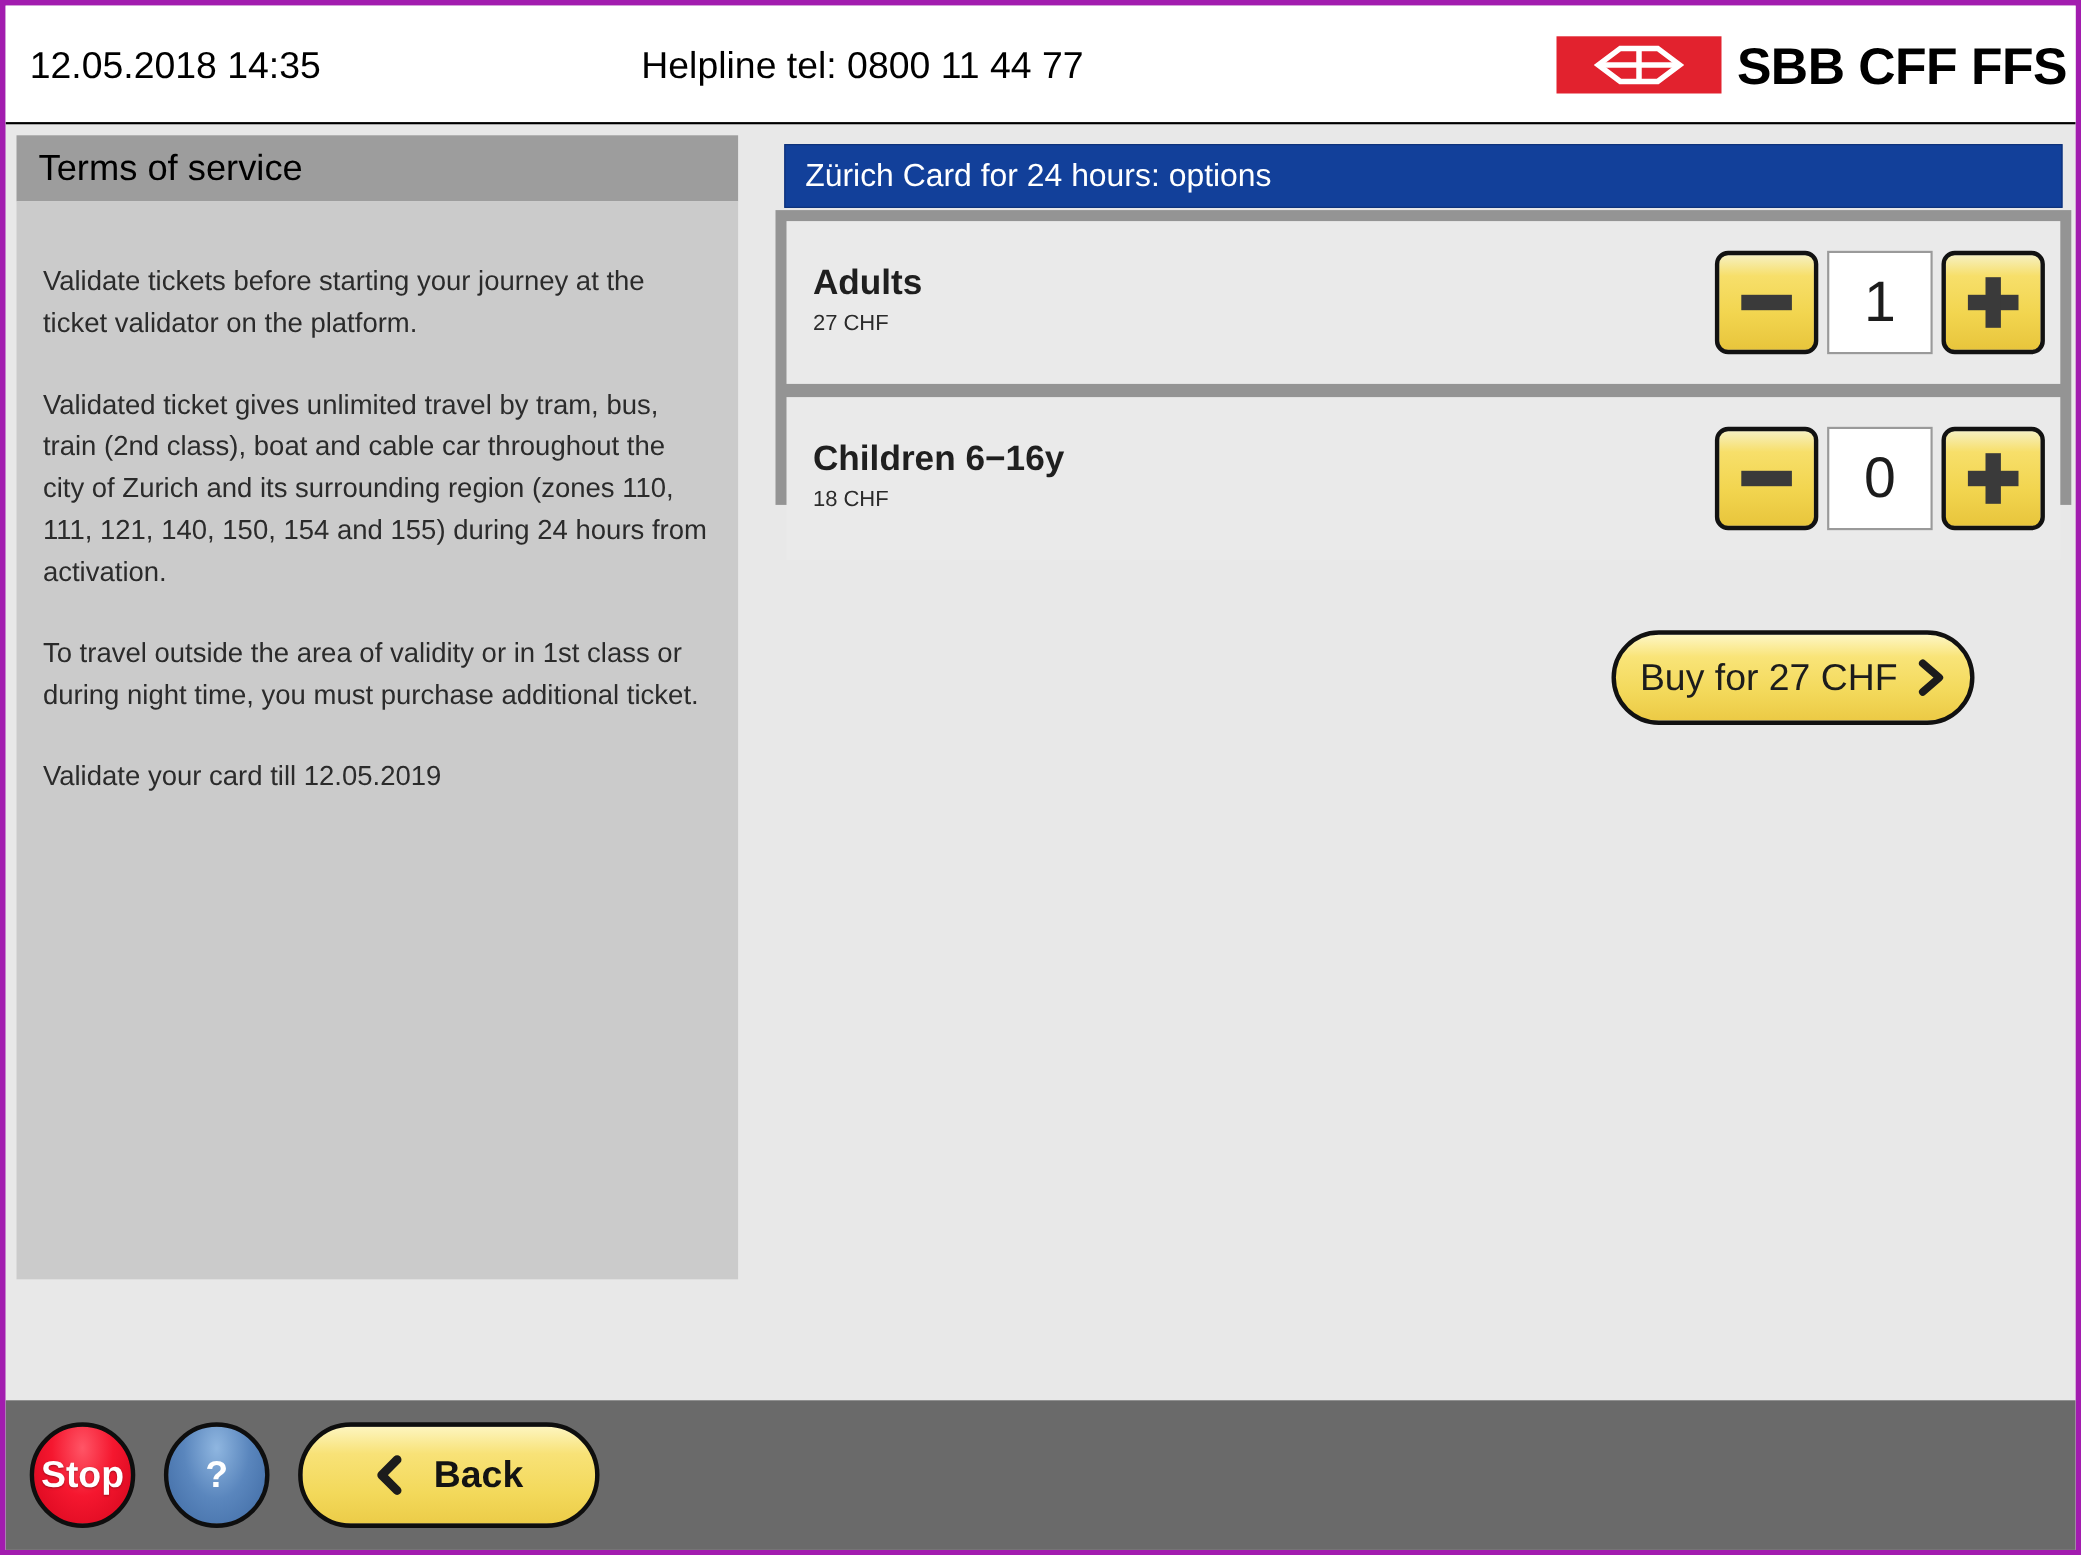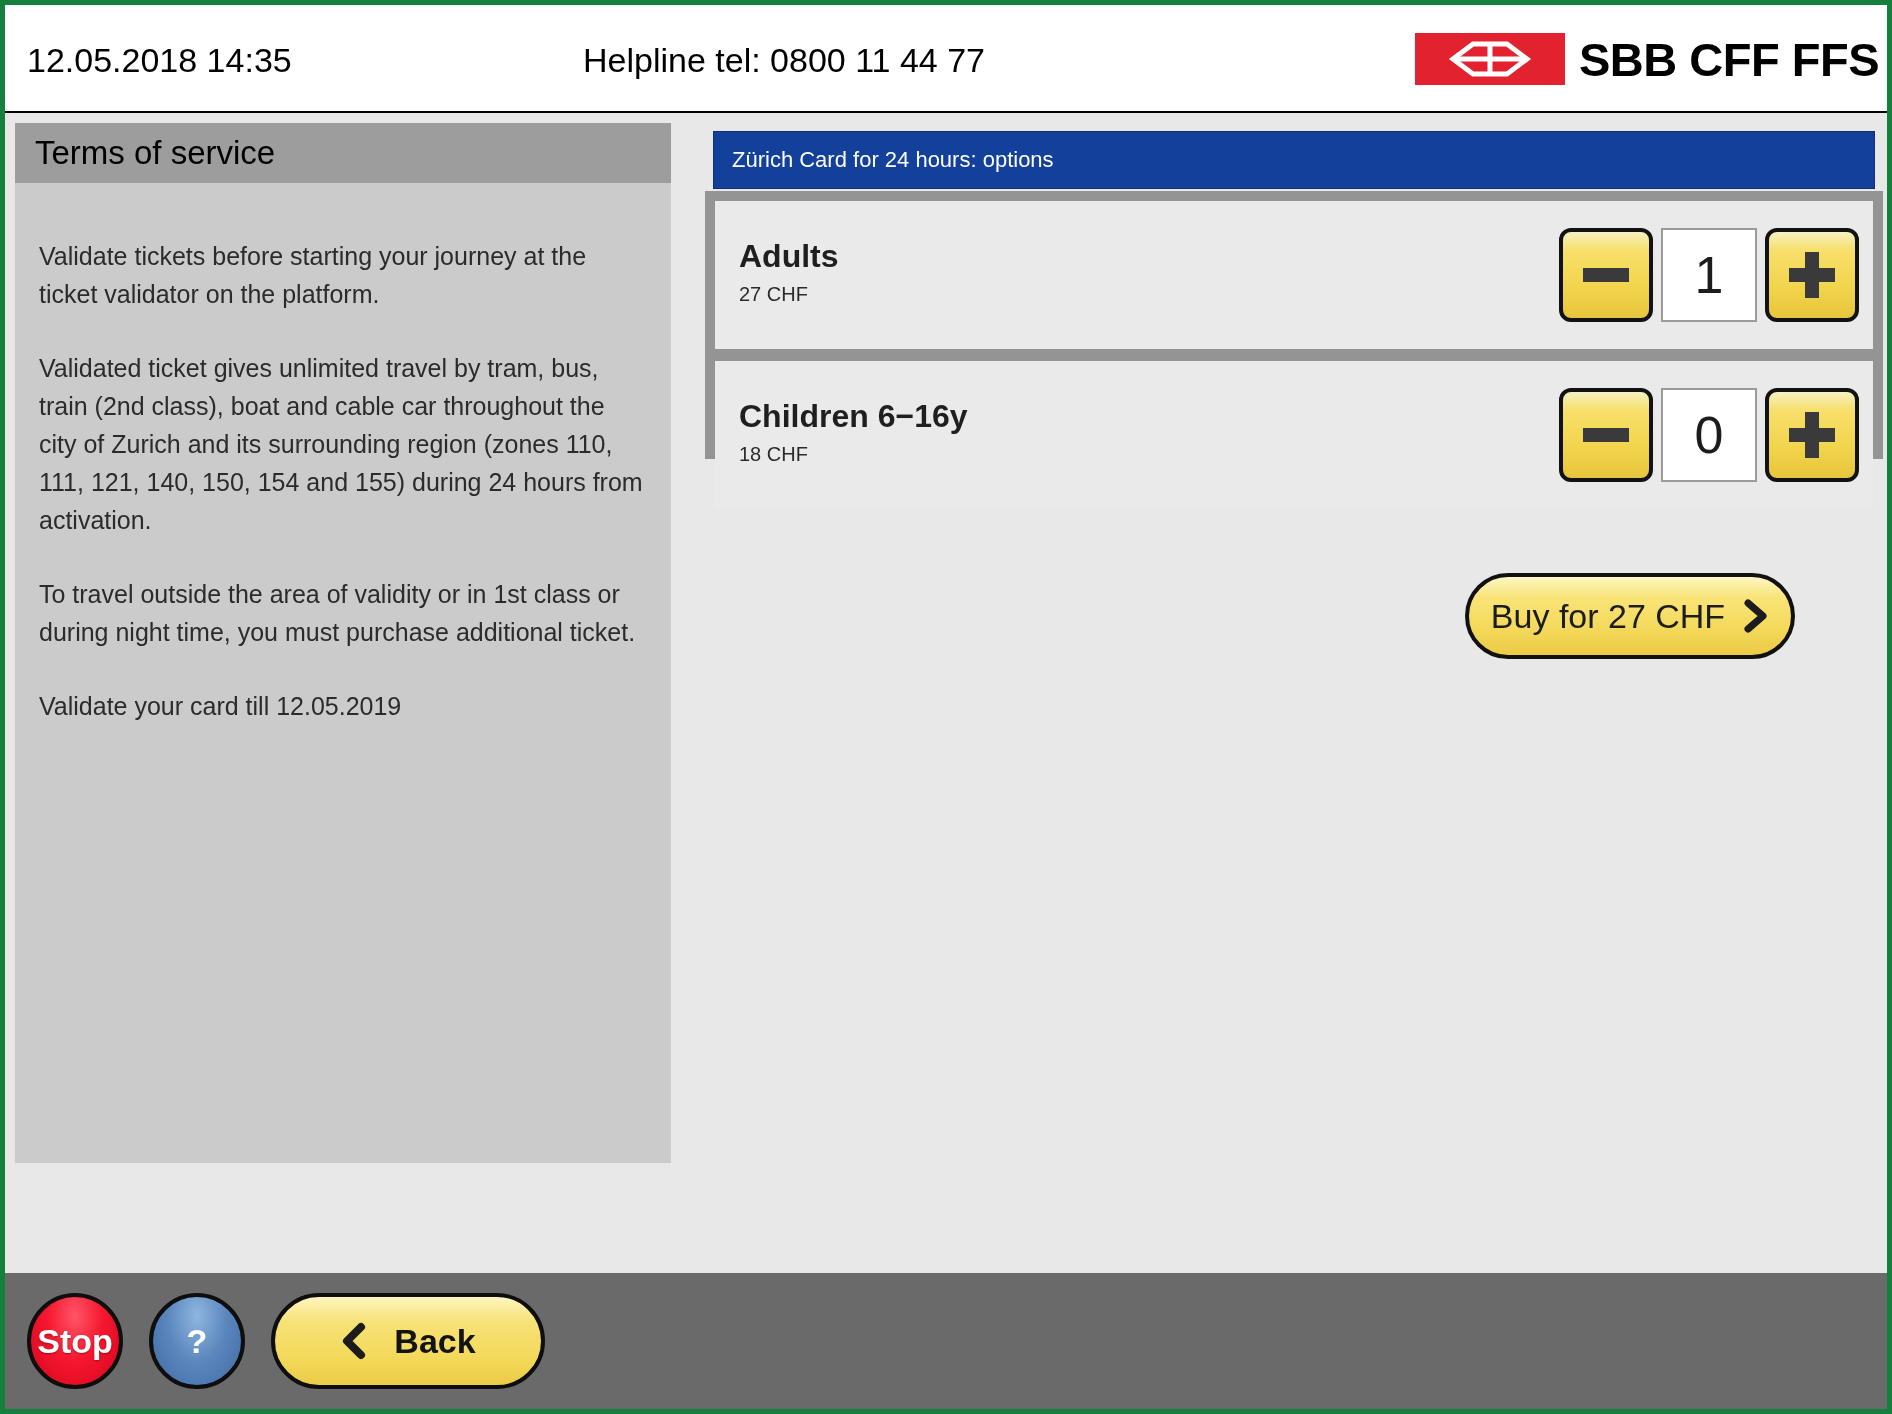--- a/index.html
+++ b/index.html
@@ -9,21 +9,21 @@
     height: 1414px;
     background: #ffffff;
     font-family: "Liberation Sans", sans-serif;
   }
 
   #screen {
     position: relative;
     width: 1892px;
     height: 1414px;
     background: #e8e8e8;
-    border: 5px solid #15803d;
+    border: 5px solid #a21caf;
     overflow: hidden;
   }
 
   
   .topbar {
     position: absolute;
     left: 0; top: 0;
     width: 1882px;
     height: 108px;
     background: #ffffff;
@@ -101,21 +101,21 @@
 
   
   .options-header {
     position: absolute;
     left: 708px; top: 126px;
     width: 1162px;
     height: 58px;
     background: #12409a;
     border: 1px solid #0d3077;
     color: #ffffff;
-    font-size: 22px;
+    font-size: 29px;
     display: flex;
     align-items: center;
     padding-left: 18px;
   }
 
   .options-frame {
     position: absolute;
     left: 700px; top: 186px;
     width: 1178px;
     height: 268px;

